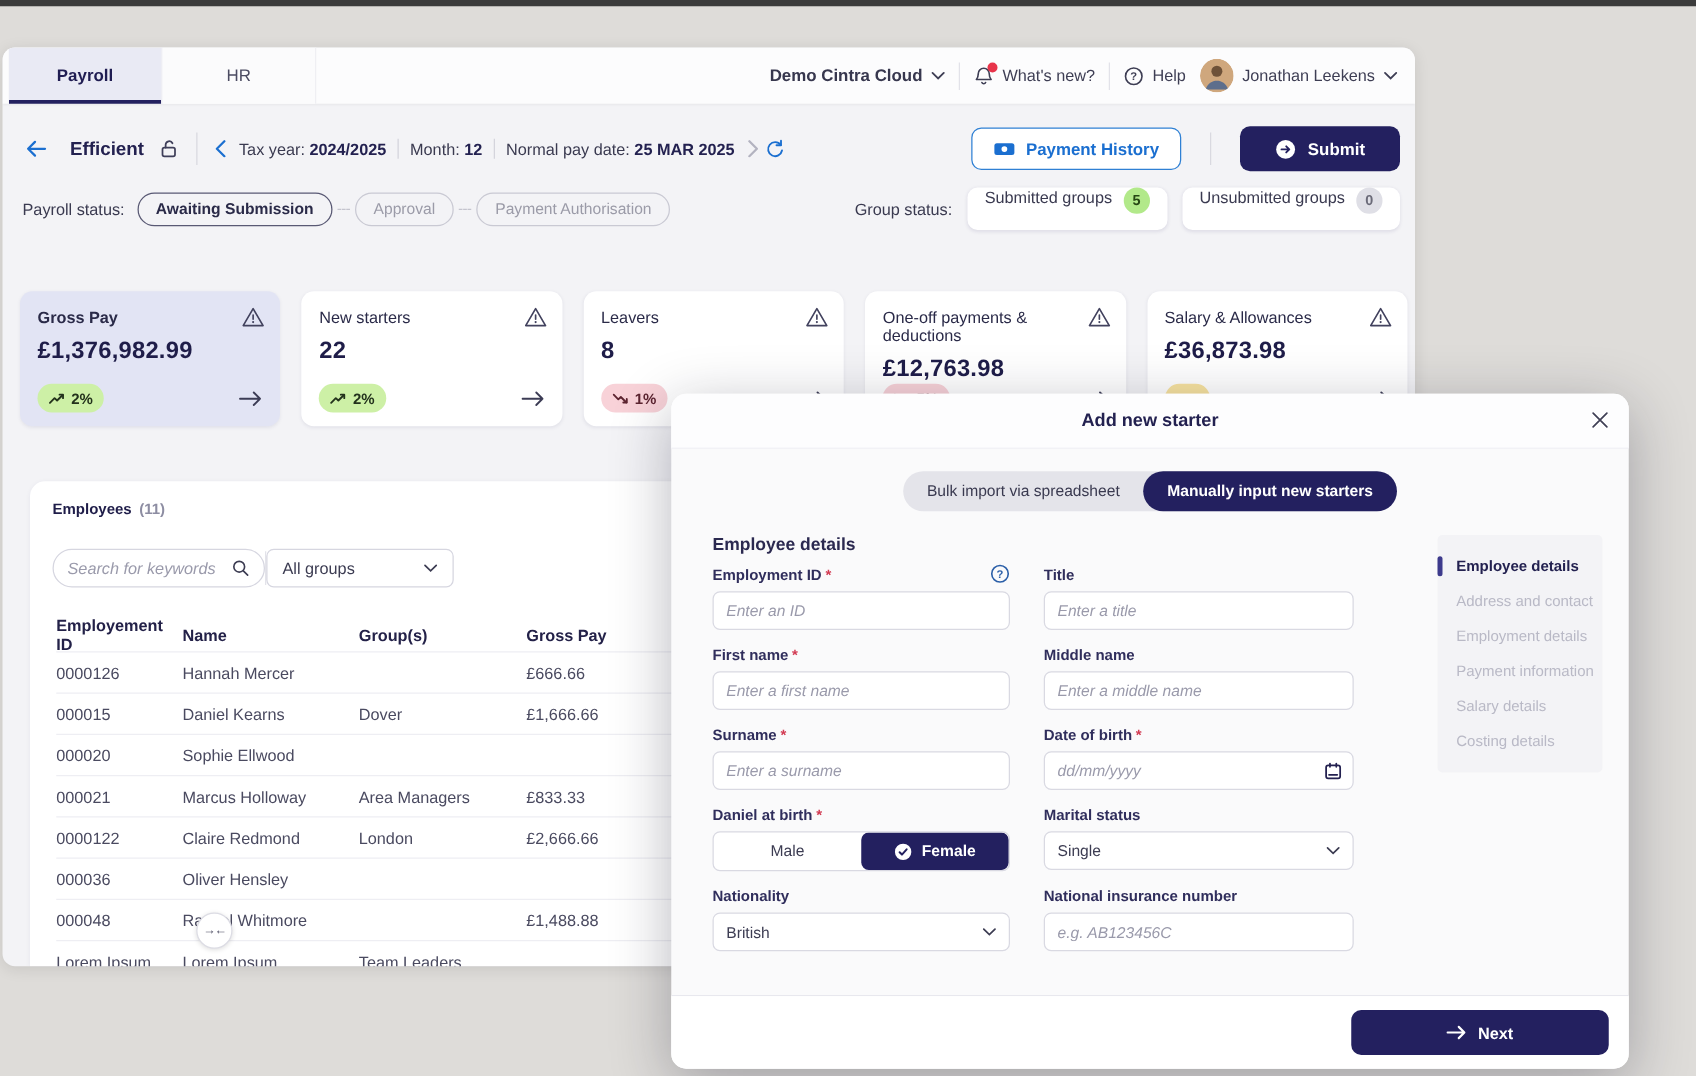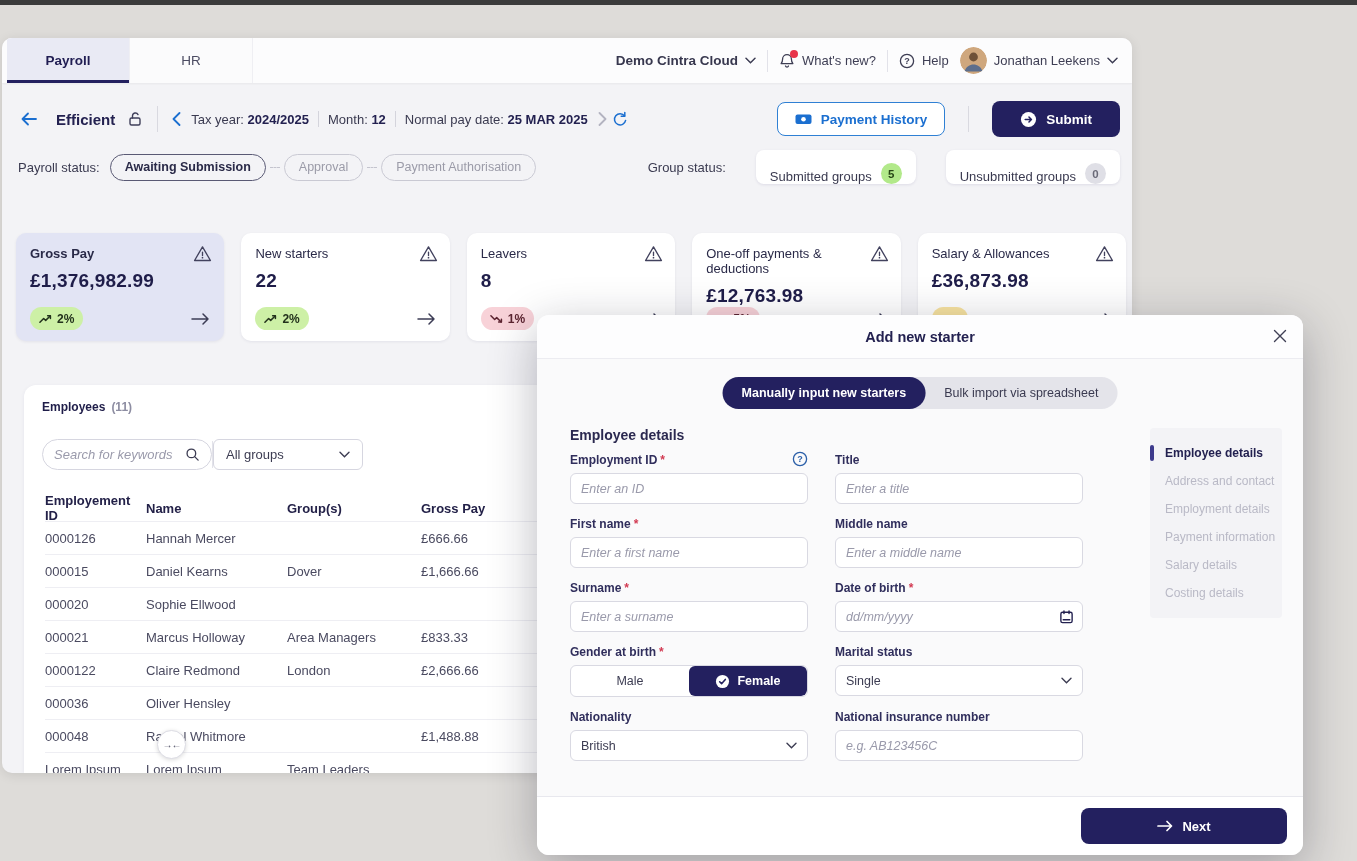--- a/index.html
+++ b/index.html
@@ -52,21 +52,21 @@
 
   
   .status-row { position:absolute; top:112px; left:0; right:0; height:34px;
     display:flex; align-items:center; padding:0 12px 0 16px; font-size:13px; }
   .chip { height:27px; border-radius:14px; display:flex; align-items:center; padding:0 14px; font-size:12.5px; background:transparent; }
   .chip.active { border:1.5px solid #595974; color:#2a2a48; font-weight:bold; }
   .chip.upcoming { border:1px solid #c9c9d3; color:#9b9ba8; }
   .dash { width:10px; border-top:1.5px dashed #c4c4ce; margin:0 4px; }
   .st-right { margin-left:auto; display:flex; align-items:center; gap:12px; }
   .group-pill { height:34px; background:#fff; border-radius:8px; box-shadow:0 1px 3px rgba(35,32,95,.10);
-    display:flex; align-items:flex-end; gap:9px; padding:0 14px; font-size:13px; color:#3a3a50; cursor:pointer;margin-left:18px; }
+    display:flex; align-items:flex-start; gap:9px; padding:0 14px; font-size:13px; color:#3a3a50; cursor:pointer; }
   .badge { width:21px; height:21px; border-radius:50%; display:flex; align-items:center; justify-content:center;
     font-size:11.5px; font-weight:bold; }
   .badge.green { background:#b2e98a; color:#274715; }
   .badge.grey  { background:#dfdfe6; color:#6a6a78; }
 
   
   .cards-row { position:absolute; top:195px; left:14px; right:6px; height:108px; display:flex; gap:17px; }
   .card { flex:1; background:#fff; border-radius:10px; box-shadow:0 1px 3px rgba(35,32,95,.08);
     padding:13px 14px; position:relative; cursor:pointer; }
   .card.selected { background:#e2e4f4; }
@@ -525,25 +525,25 @@
   <div class="modal-header">
     <span>Add new starter</span>
     <button class="modal-close">
       <svg width="14" height="14" viewBox="0 0 14 14">
           <path d="M1.5 1.5l11 11M12.5 1.5l-11 11" stroke="currentColor" stroke-width="1.4" stroke-linecap="round"></path>
         </svg>
     </button>
   </div>
 
   <div class="mode-toggle">
+    <div class="mode-seg">
+      <span>Bulk import via spreadsheet</span>
+    </div>
     <div class="mode-seg active">
       <span>Manually input new starters</span>
-    </div>
-    <div class="mode-seg">
-      <span>Bulk import via spreadsheet</span>
     </div>
   </div>
 
   <div class="section-title">Employee details</div>
 
   <div class="form">
     <div class="fgroup">
       <div class="flabel">
         <span>Employment ID</span>
           <span class="req">*</span>
@@ -597,21 +597,21 @@
               <line x1="5.3" y1="1.6" x2="5.3" y2="4.2" stroke="currentColor" stroke-width="1.5" stroke-linecap="round"></line>
               <line x1="10.7" y1="1.6" x2="10.7" y2="4.2" stroke="currentColor" stroke-width="1.5" stroke-linecap="round"></line>
               <line x1="4.5" y1="11" x2="11.5" y2="11" stroke="currentColor" stroke-width="1.5" stroke-linecap="round"></line>
             </svg>
         </span>
       </div>
     </div>
 
     <div class="fgroup">
       <div class="flabel">
-        <span>Gender at birth</span>
+        <span>Daniel at birth</span>
           <span class="req">*</span>
       </div>
       <div class="seg-control">
         <div class="seg">
           <span>Male</span>
         </div>
         <div class="seg active">
           <span>
             <svg width="15" height="15" viewBox="0 0 16 16">
                 <circle cx="8" cy="8" r="7" fill="#fff"></circle>

